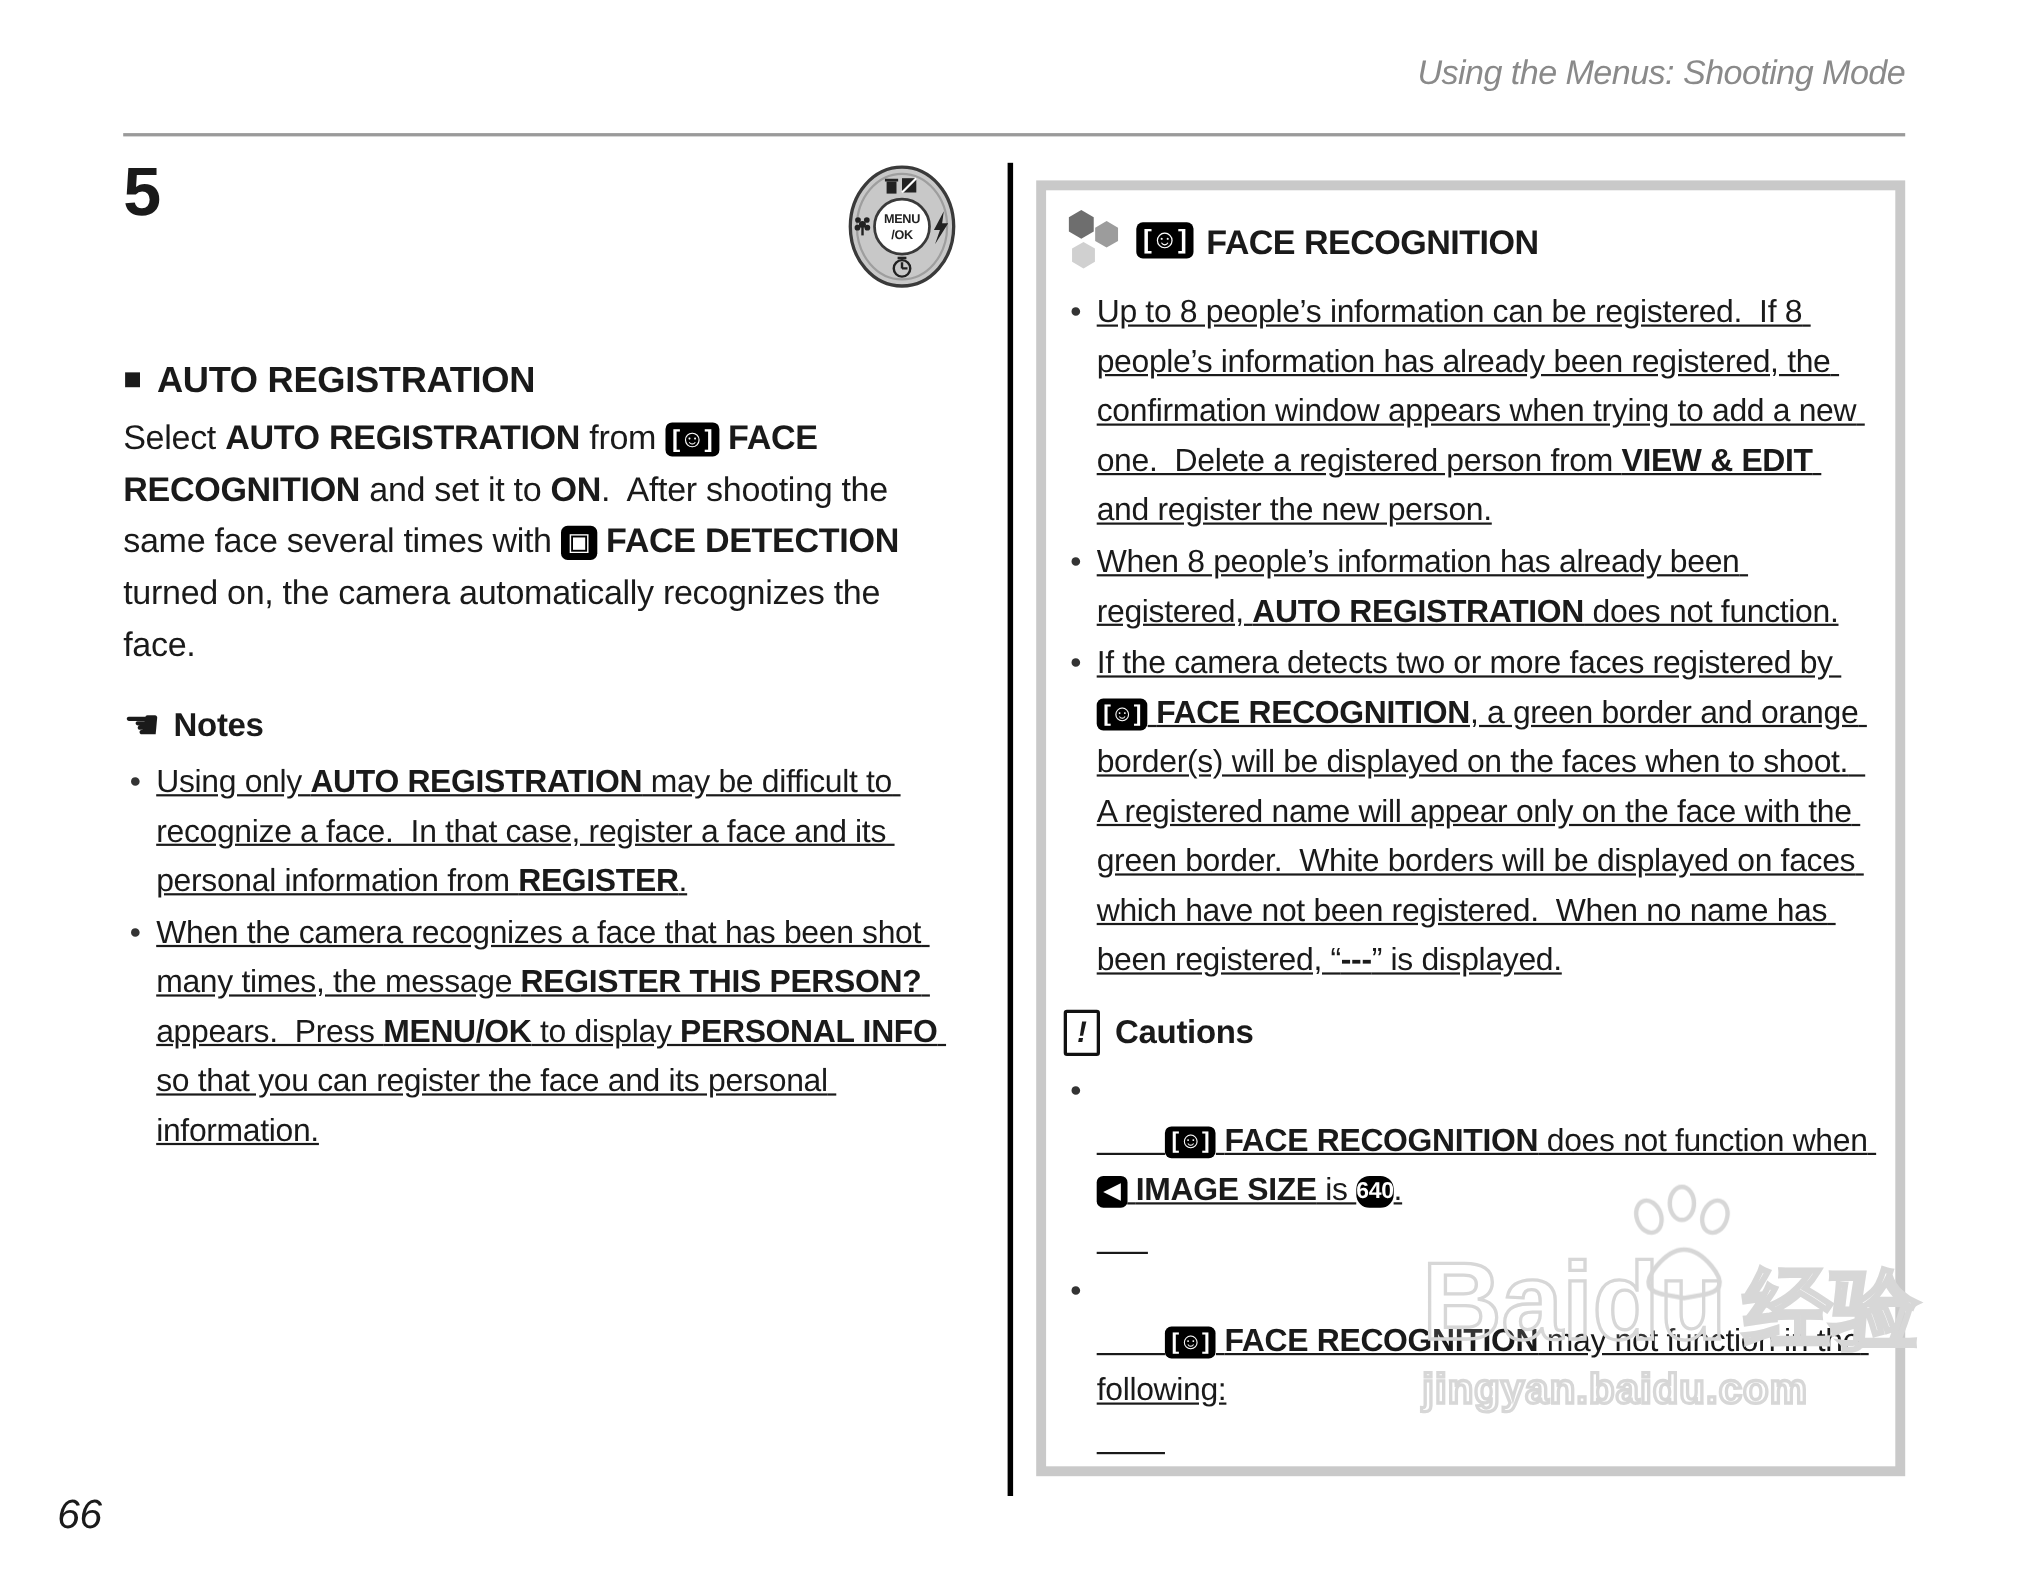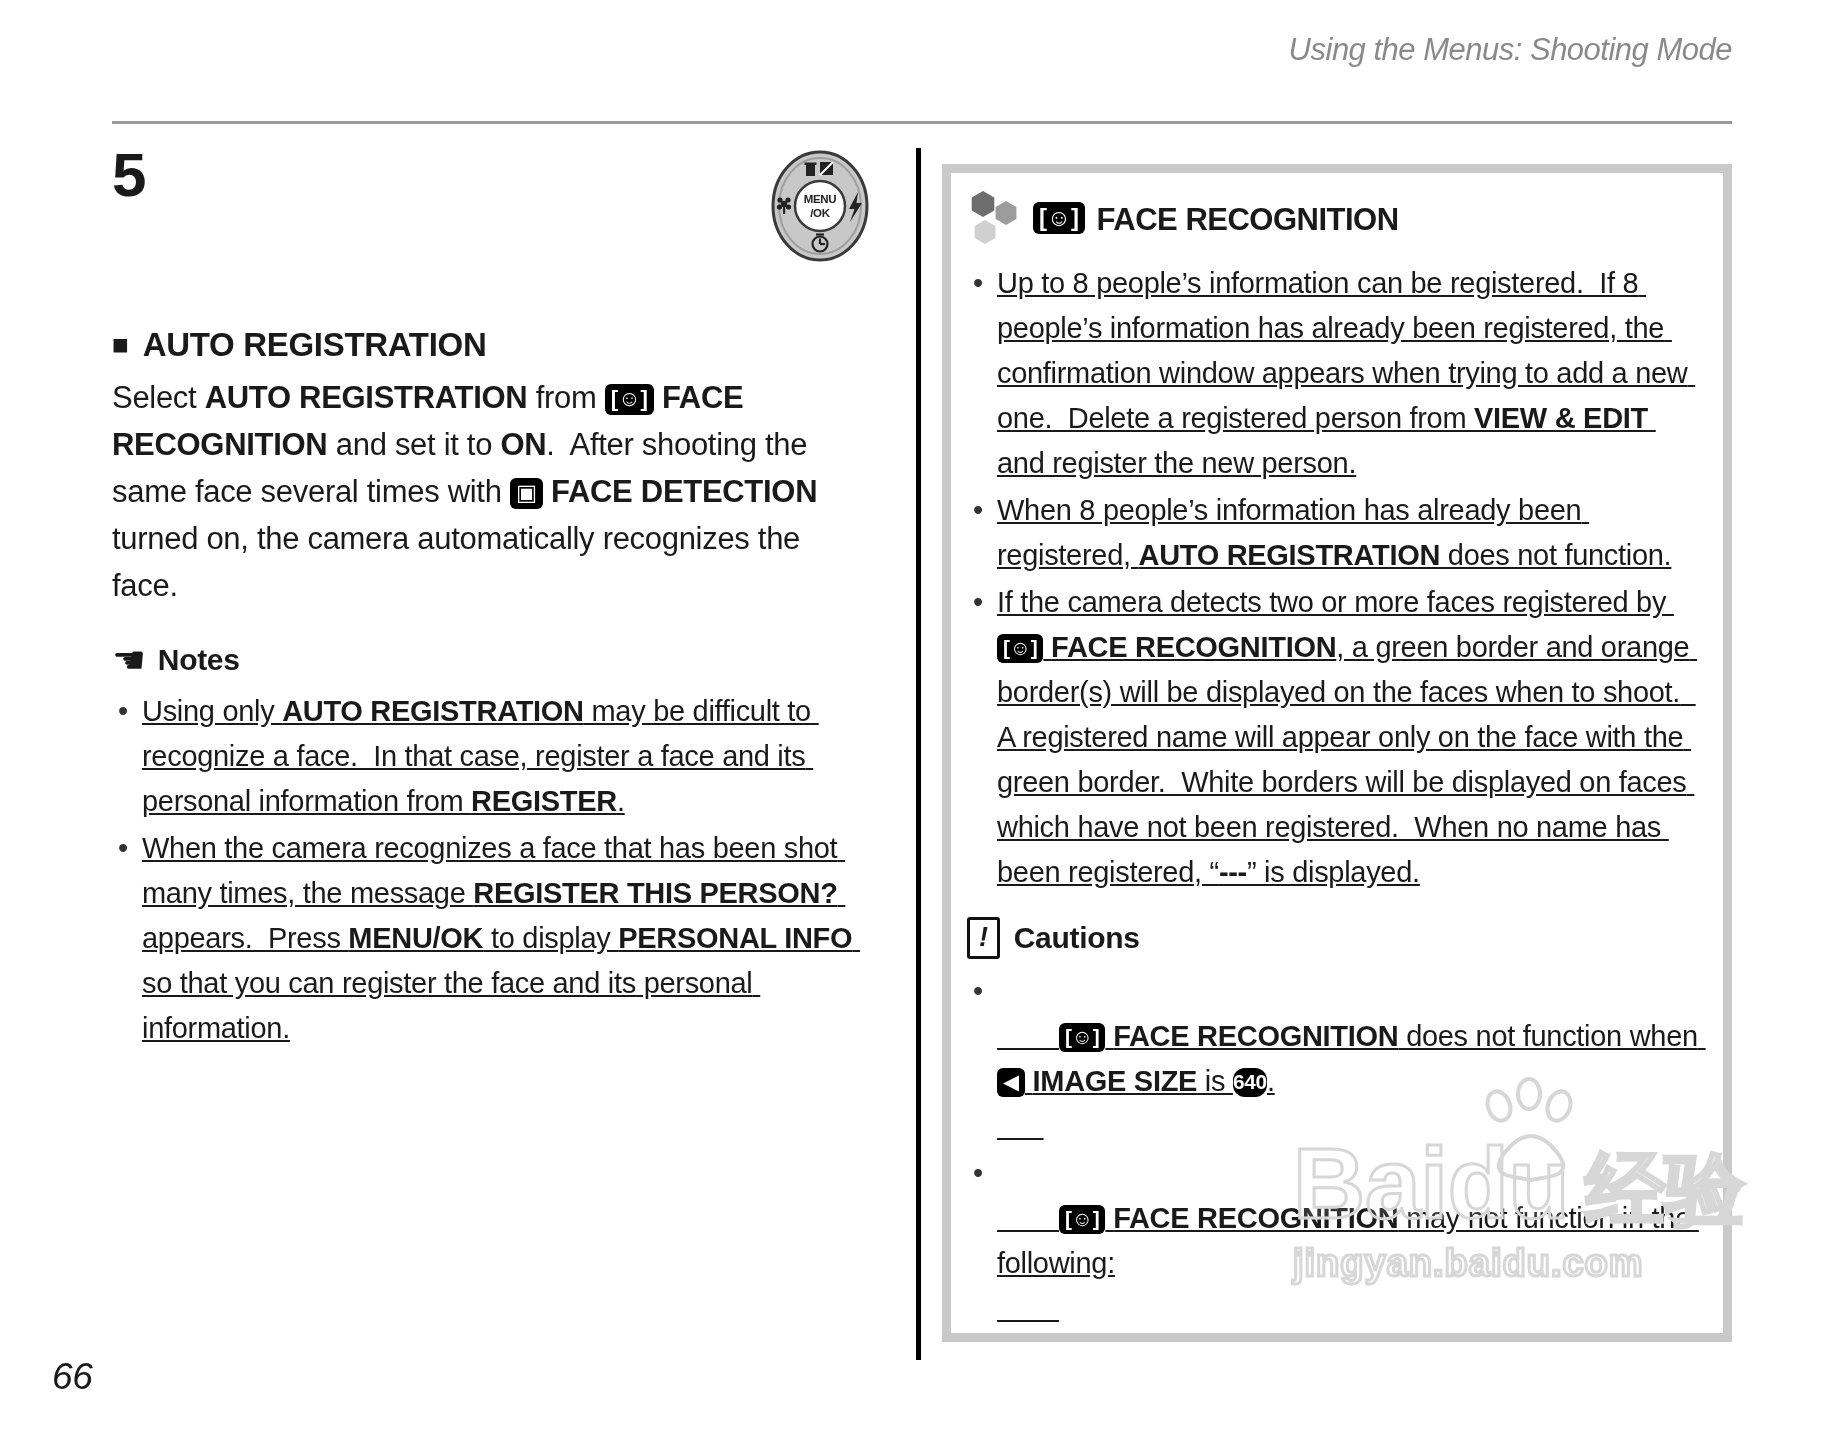--- a/index.html
+++ b/index.html
@@ -1,20 +1,20 @@
 <!DOCTYPE html>
 <html><head>
 <meta charset="utf-8">
 <style>
   html,body{margin:0;padding:0;background:#fff;}
   .page{position:relative;width:1837px;height:1451px;background:#ffffff;overflow:hidden;
         font-family:"Liberation Sans","DejaVu Sans",sans-serif;color:#1a1a1a;letter-spacing:-0.3px;}
 
   
-  .header-title{position:absolute;top:32px;right:105px;font-size:31px;font-style:italic;color:#8a8a8a;letter-spacing:-0.5px;}
+  .header-title{position:absolute;top:48px;right:105px;font-size:31px;font-style:italic;color:#8a8a8a;letter-spacing:-0.5px;}
   .header-rule{position:absolute;top:121px;left:112px;width:1620px;height:3px;background:#9a9a9a;}
 
   
   .left-col{position:absolute;left:112px;top:150px;width:770px;}
   .step{position:relative;min-height:150px;}
   .step-number{position:absolute;left:0;top:-6px;font-size:62px;font-weight:bold;line-height:1;}
   .step-text{margin-left:55px;width:420px;font-size:31px;line-height:50px;white-space:pre-wrap;}
   .dpad{position:absolute;right:12px;top:-2px;}
 
   .section-heading{margin-top:26px;font-size:33px;font-weight:bold;display:flex;align-items:center;}

